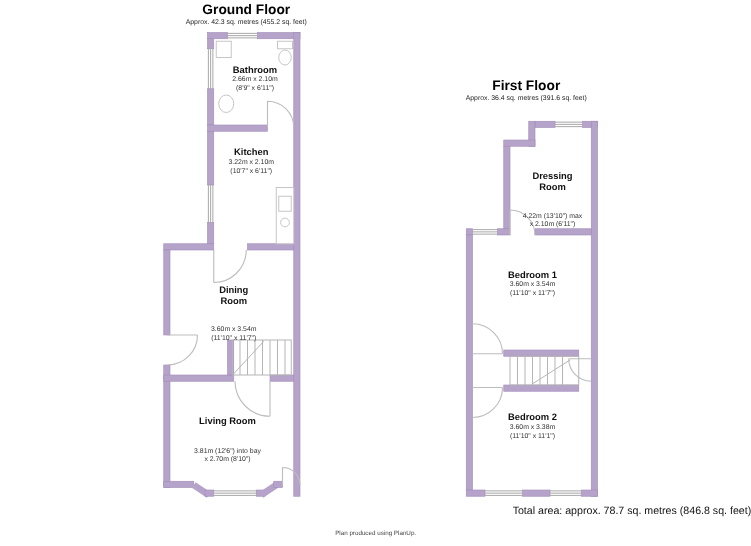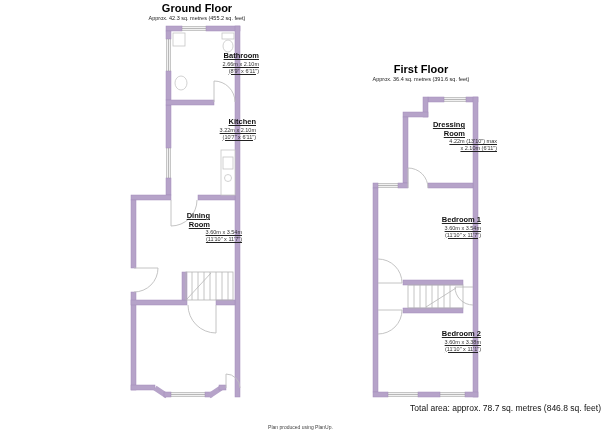--- a/index.html
+++ b/index.html
@@ -9,23 +9,23 @@
   svg{position:absolute;left:0;top:0;}
   .wall{fill:#b6a3c9;stroke:#a28dbb;stroke-width:0.5;}
   .wall-line{stroke:#b6a3c9;stroke-width:5.5;}
   .win{stroke:#9a9a9a;stroke-width:0.7;}
   .door{stroke:#bdbdbd;stroke-width:0.9;fill:none;}
   .stair{stroke:#b5b5b5;stroke-width:0.8;fill:none;}
   .fixture{stroke:#c6c6c6;stroke-width:0.8;fill:#ffffff;}
   .floor-header{position:absolute;transform:translateX(-50%);text-align:center;white-space:nowrap;}
   .floor-title{font-size:11px;font-weight:700;color:#000;line-height:1.1;}
   .floor-sub{font-size:5.5px;color:#222;margin-top:1px;}
-  .room-label{position:absolute;transform:translateX(-50%);text-align:right;width:110px;color:#222;text-decoration:underline;}
+  .room-label{position:absolute;transform:translateX(-50%);text-align:center;width:110px;color:#222;}
   .room-name{font-size:7.5px;font-weight:700;color:#101010;line-height:1.15;}
-  .room-name.two-line{width:46px;margin:0 auto;}
+  .room-name.two-line{width:46px;margin:16px auto;}
   .room-dims{font-size:5.5px;color:#333;line-height:1.25;white-space:nowrap;}
   .total-area{position:absolute;left:0;right:0;top:403px;text-align:right;
               font-size:8.5px;color:#111;}
   .credit{position:absolute;left:0;right:0;top:424px;text-align:center;
           font-size:5px;color:#444;}
 </style>
 </head>
 <body>
 
 <div id="plan-root">
@@ -190,20 +190,25 @@
     <div class="room-dims">3.60m x 3.54m</div>
     <div class="room-dims">(11'10" x 11'7")</div>
   </div>
 
   <div class="room-label" style="left:201px;top:118px">
     <div class="room-name">Kitchen</div>
     <div class="room-dims">3.22m x 2.10m</div>
     <div class="room-dims">(10'7" x 6'11")</div>
   </div>
 
+  <div class="room-label" style="left:182px;top:317px">
+    <div class="room-name two-line">Living Room</div>
+    <div class="room-dims">3.81m (12'6") into bay</div>
+    <div class="room-dims">x 2.70m (8'10")</div>
+  </div>
 
   <div class="room-label" style="left:442px;top:121px">
     <div class="room-name two-line">Dressing Room</div>
     <div class="room-dims">4.22m (13'10") max</div>
     <div class="room-dims">x 2.10m (6'11")</div>
   </div>
 
   <div class="room-label" style="left:426px;top:216px">
     <div class="room-name">Bedroom 1</div>
     <div class="room-dims">3.60m x 3.54m</div>

